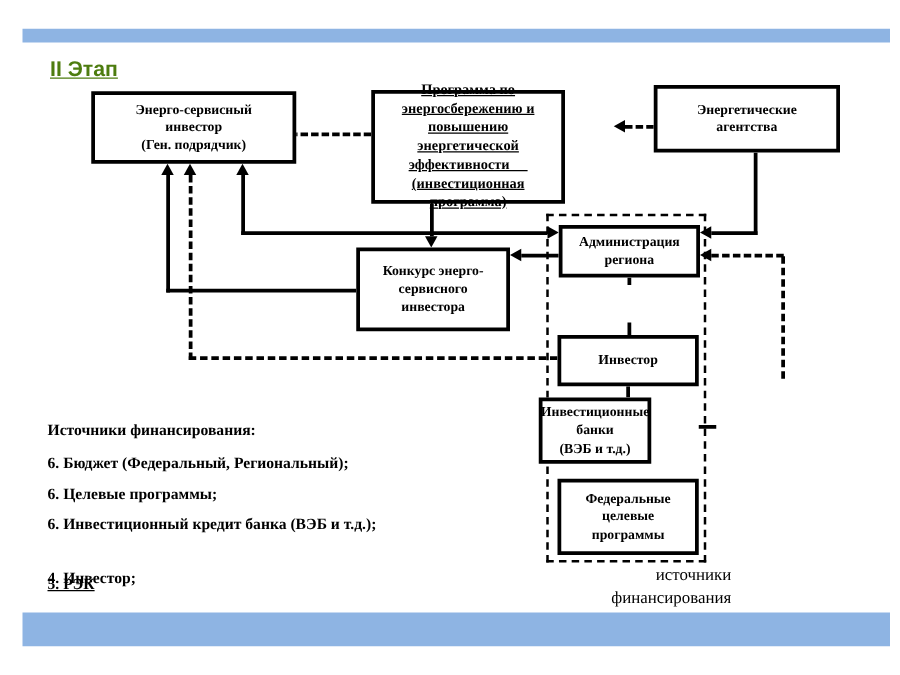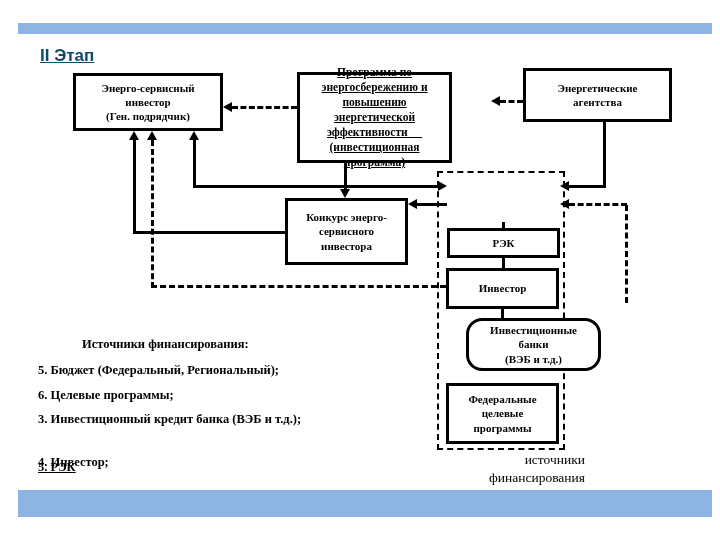--- a/index.html
+++ b/index.html
@@ -6,21 +6,21 @@
   .slide{
     position:relative;width:720px;height:540px;background:#ffffff;
     font-family:"Liberation Serif", serif;overflow:hidden;color:#000;
   }
   .accent-bar{position:absolute;left:18px;width:694px;background:#8EB4E3;}
   .accent-bar.top{top:23px;height:11px;}
   .accent-bar.bottom{top:490px;height:27px;}
   .page-title{
     position:absolute;left:40px;top:46px;
     font-family:"Liberation Sans", sans-serif;font-weight:bold;font-size:17px;
-    text-decoration:underline;color:#0c4a6e;
+    text-decoration:underline;color:#4d7c0f;
   }
   .box{
     position:absolute;border:3px solid #000;background:#fff;box-sizing:border-box;
     display:flex;align-items:center;justify-content:center;text-align:center;
     font-weight:bold;font-size:11px;line-height:1.3;white-space:pre-line;padding:1px 2px;
   }
   .box.program{font-size:11.5px;text-decoration:underline;}
   .dashed-group{position:absolute;border:2px dashed #000;box-sizing:border-box;background:transparent;}
   .hline{position:absolute;height:3px;background:#000;}
   .vline{position:absolute;width:3px;background:#000;}
@@ -80,54 +80,55 @@
 
   <div class="hdash" style="left:151px;top:285px;width:295px;"></div>
   <div class="vdash" style="left:151px;top:140px;height:148px;"></div>
   <div class="arr up" style="left:147px;top:131px;"></div>
 
   <div class="vline" style="left:502px;top:222px;height:6px;"></div>
   <div class="vline" style="left:502px;top:258px;height:10px;"></div>
   <div class="vline" style="left:501px;top:309px;height:9px;"></div>
   <div class="hline" style="left:559px;top:340px;width:14px;"></div>
 
-  <div class="box" style="left:73px;top:73px;width:150px;height:58px;">Энерго-сервисный
+  <div class="box" style="left:73px;top:73px;width:164px;height:58px;">Энерго-сервисный
 инвестор
 (Ген. подрядчик)</div>
 
   <div class="box program" style="left:297px;top:72px;width:155px;height:91px;">Программа по
 энергосбережению и
 повышению энергетической
 эффективности&nbsp;&nbsp;&nbsp;&nbsp;&nbsp;
 (инвестиционная программа)</div>
 
   <div class="box" style="left:523px;top:68px;width:149px;height:54px;">Энергетические
 агентства</div>
 
   <div class="box" style="left:285px;top:198px;width:123px;height:67px;">Конкурс энерго-
 сервисного
 инвестора</div>
 
+  <div class="box" style="left:447px;top:180px;width:113px;height:42px;">Администрация
+региона</div>
 
-  <div class="box" style="left:447px;top:228px;width:113px;height:30px;">РЭК</div>
 
   <div class="box" style="left:446px;top:268px;width:113px;height:41px;">Инвестор</div>
 
-  <div class="box" style="left:466px;top:318px;width:135px;height:53px;border-radius:16px;">Инвестиционные
+  <div class="box" style="left:431px;top:318px;width:90px;height:53px;">Инвестиционные
 банки
 (ВЭБ и т.д.)</div>
 
   <div class="box" style="left:446px;top:383px;width:113px;height:61px;">Федеральные
 целевые
 программы</div>
 
 
   <div class="group-label">источники
 финансирования</div>
 
-  <div class="list-line" style="top:337px;margin-left:44px;">Источники финансирования:</div>
-  <div class="list-line" style="top:363px;">5. Бюджет (Федеральный, Региональный);</div>
+  <div class="list-line" style="top:337px;">Источники финансирования:</div>
+  <div class="list-line" style="top:363px;">6. Бюджет (Федеральный, Региональный);</div>
   <div class="list-line" style="top:388px;">6. Целевые программы;</div>
-  <div class="list-line" style="top:412px;">3. Инвестиционный кредит банка (ВЭБ и т.д.);</div>
+  <div class="list-line" style="top:412px;">6. Инвестиционный кредит банка (ВЭБ и т.д.);</div>
   <div class="list-line" style="top:455px;">4. Инвестор;</div>
   <div class="list-line" style="top:460px;text-decoration:underline;">5. РЭК</div>
 
 </div>
 
 </body></html>

